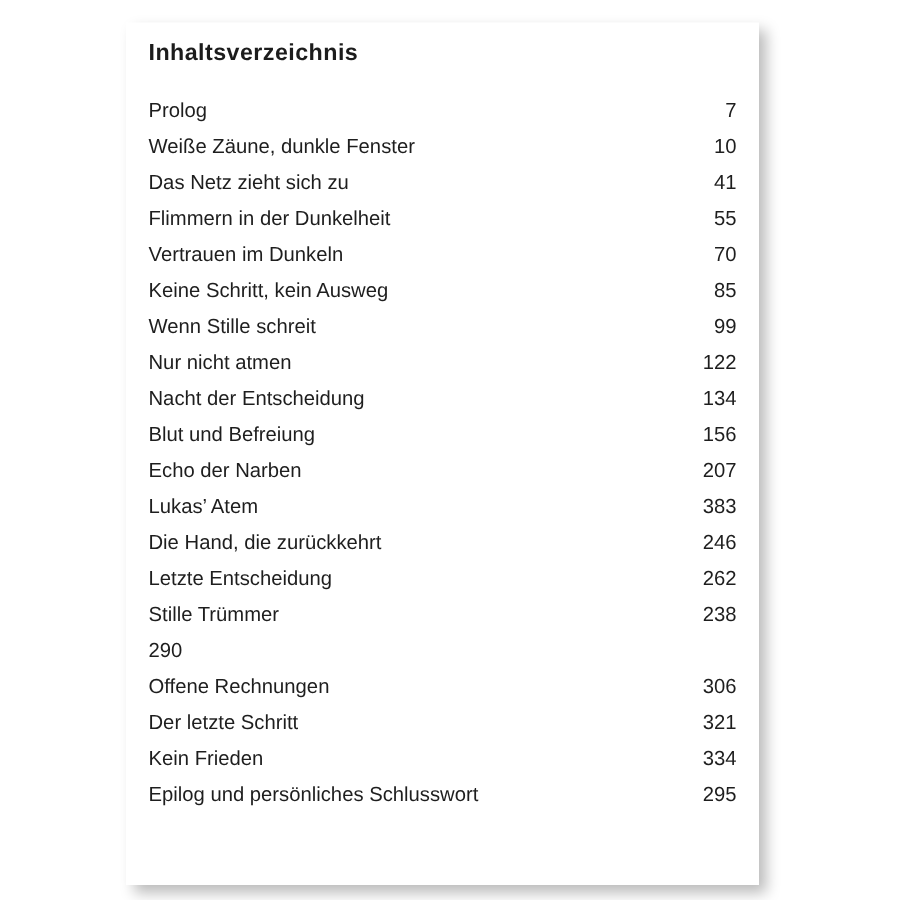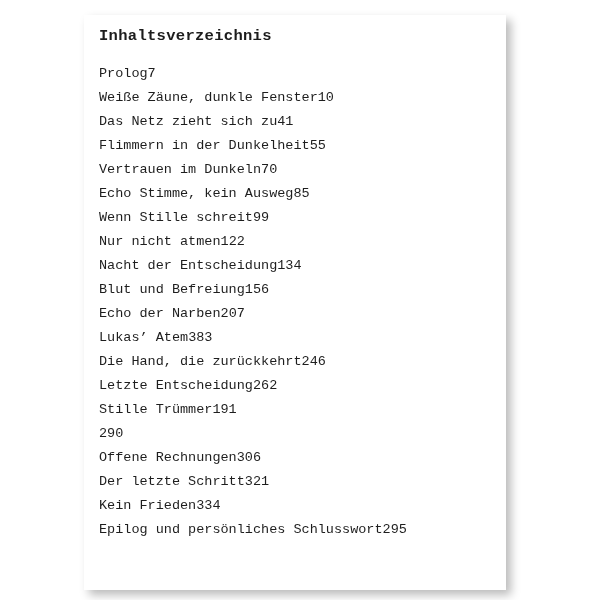--- a/index.html
+++ b/index.html
@@ -8,21 +8,21 @@
     width: 600px;
     height: 600px;
     background: #ffffff;
     overflow: hidden;
   }
   .canvas {
     position: relative;
     width: 600px;
     height: 600px;
     background: #ffffff;
-    font-family: Liberation Mono, monospace;
+    font-family: Liberation Sans, sans-serif;
   }
   .page {
     position: absolute;
     left: 84px;
     top: 15px;
     width: 422px;
     height: 575px;
     background: #ffffff;
     box-shadow: 5px 5px 9px rgba(0, 0, 0, 0.27);
     box-sizing: border-box;
@@ -34,20 +34,21 @@
     line-height: 20px;
     font-weight: bold;
     letter-spacing: 0.3px;
     color: #1c1c1c;
   }
   .toc-list {
     margin-top: 16px;
   }
   .toc-row {
     display: flex;
+    justify-content: space-between;
     align-items: baseline;
     height: 24px;
     line-height: 24px;
     font-size: 13.5px;
     color: #1e1e1e;
     white-space: nowrap;
   }
   .toc-title {
     text-align: left;
   }
@@ -76,21 +77,21 @@
         </div>
         <div class="toc-row">
           <span class="toc-title">Flimmern in der Dunkelheit</span>
           <span class="toc-page">55</span>
         </div>
         <div class="toc-row">
           <span class="toc-title">Vertrauen im Dunkeln</span>
           <span class="toc-page">70</span>
         </div>
         <div class="toc-row">
-          <span class="toc-title">Echo Stimme, kein Ausweg</span>
+          <span class="toc-title">Keine Schritt, kein Ausweg</span>
           <span class="toc-page">85</span>
         </div>
         <div class="toc-row">
           <span class="toc-title">Wenn Stille schreit</span>
           <span class="toc-page">99</span>
         </div>
         <div class="toc-row">
           <span class="toc-title">Nur nicht atmen</span>
           <span class="toc-page">122</span>
         </div>
@@ -113,21 +114,21 @@
         <div class="toc-row">
           <span class="toc-title">Die Hand, die zurückkehrt</span>
           <span class="toc-page">246</span>
         </div>
         <div class="toc-row">
           <span class="toc-title">Letzte Entscheidung</span>
           <span class="toc-page">262</span>
         </div>
         <div class="toc-row">
           <span class="toc-title">Stille Trümmer</span>
-          <span class="toc-page">191</span>
+          <span class="toc-page">238</span>
         </div>
         <div class="toc-row">
           <span class="toc-page">290</span>
         </div>
         <div class="toc-row">
           <span class="toc-title">Offene Rechnungen</span>
           <span class="toc-page">306</span>
         </div>
         <div class="toc-row">
           <span class="toc-title">Der letzte Schritt</span>

